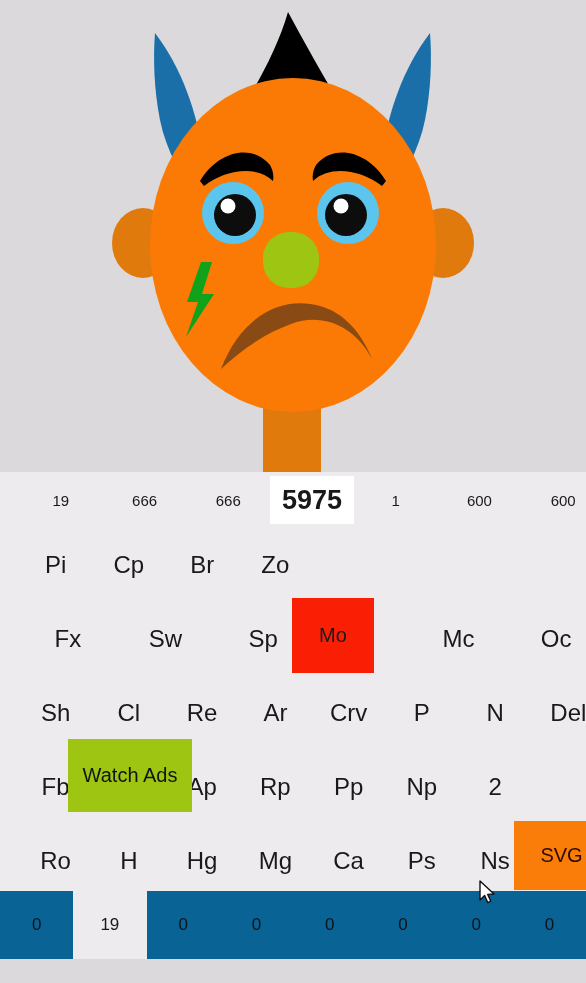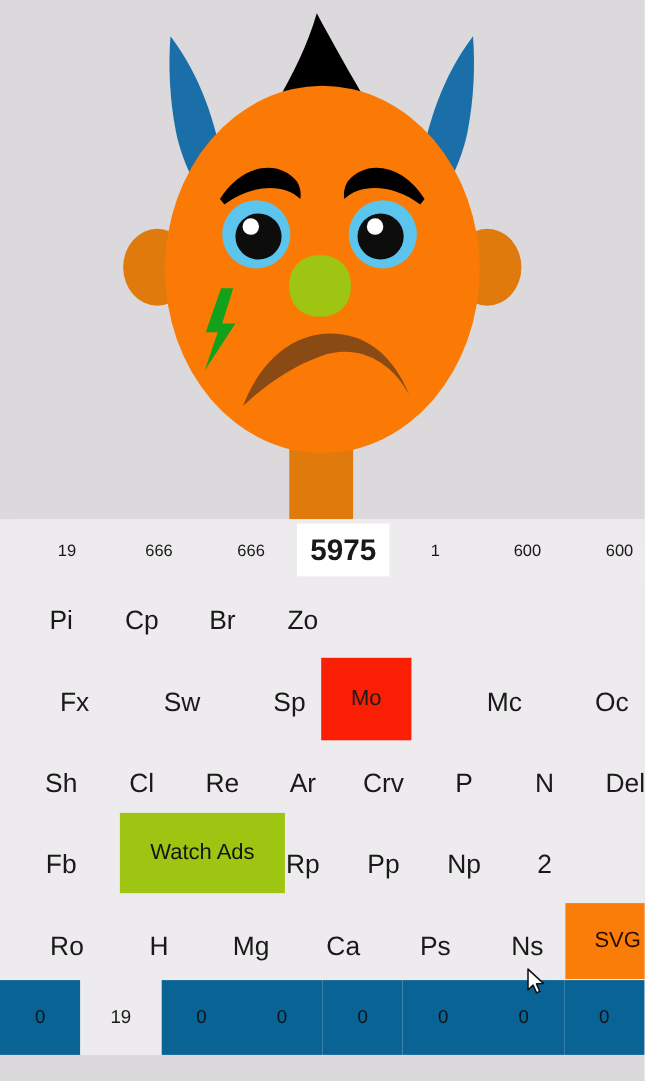--- a/index.html
+++ b/index.html
@@ -244,30 +244,31 @@
       <div class="cell">Rp</div>
       <div class="cell">Pp</div>
       <div class="cell">Np</div>
       <div class="cell">2</div>
       <div class="cell"></div>
     </div>
 
     <div class="row row-keys">
       <div class="cell">Ro</div>
       <div class="cell">H</div>
+      <div class="cell">Hg</div>
       <div class="cell">Mg</div>
       <div class="cell">Ca</div>
       <div class="cell">Ps</div>
       <div class="cell">Ns</div>
       <div class="cell"></div>
     </div>
 
     <div class="keyface red" style="left:292px; top:116px; width:82px; height:75px;margin-top:10px;">Mo</div>
 
-    <div class="keyface green" style="left:68px; top:267px; width:150px; height:73px;margin-left:41px;">Watch Ads</div>
+    <div class="keyface green" style="left:68px; top:267px; width:124px; height:73px;">Watch Ads</div>
 
     <div class="keyface orange" style="left:514px; top:349px; width:95px; height:69px;">SVG</div>
 
     <div class="row-bottom">
       <div class="cell blue">0</div>
       <div class="cell pale">19</div>
       <div class="cell blue">0</div>
       <div class="cell blue">0</div>
       <div class="cell blue">0</div>
       <div class="cell blue">0</div>

